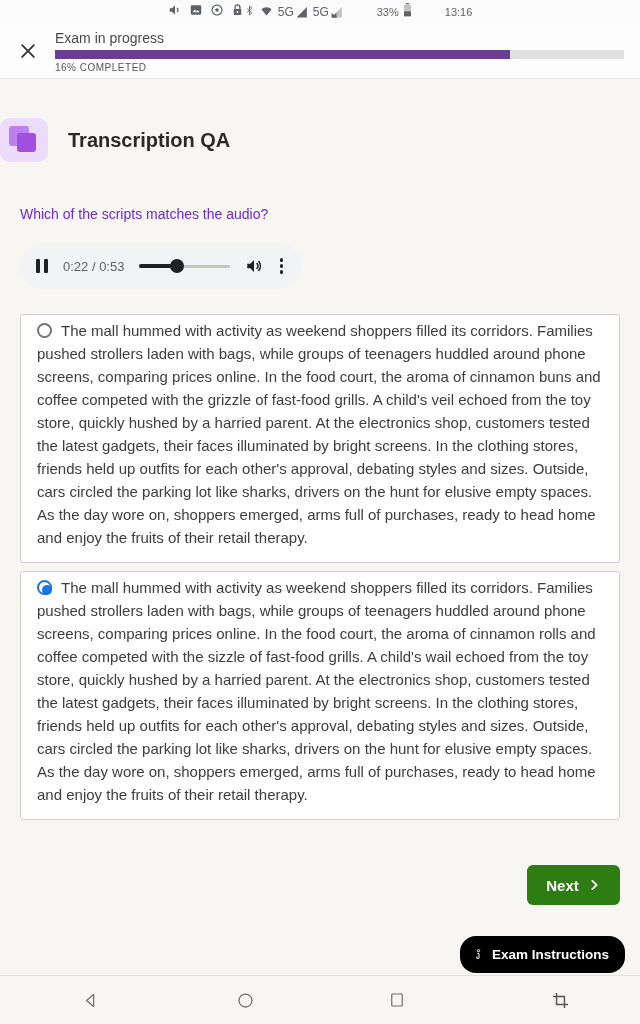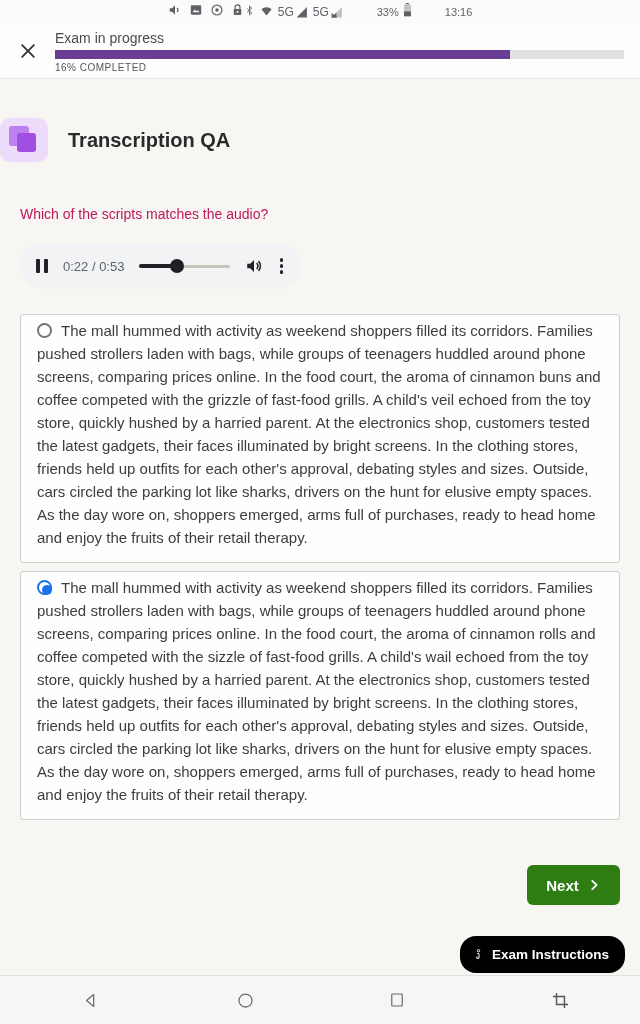--- a/index.html
+++ b/index.html
@@ -24,21 +24,21 @@
   .progress-fill { height:100%; background:#693d94; width:0%; }
   .progress-label { font-size:10px; color:#555; letter-spacing:0.5px; margin-top:3px; }
 
   
   .content { flex:1 1 auto; padding:0 20px; position:relative; }
   .title-row { margin:39px 0 0 -20px; display:flex; align-items:center; gap:20px; }
   .app-icon { width:48px; height:44px; background:#ecdbfb; border-radius:10px; position:relative; flex:0 0 auto; }
   .app-icon .sq-back { position:absolute; left:9px; top:8px; width:20px; height:20px; background:#bd80f0; border-radius:3px; }
   .app-icon .sq-front { position:absolute; left:17px; top:15px; width:19px; height:19px; background:#a04fe0; border-radius:3px; }
   .page-title { font-size:20px; font-weight:bold; color:#2a2a2a; }
-  .question { margin-top:44px; font-size:14px; color:#be185d; }
+  .question { margin-top:44px; font-size:14px; color:#6d28d9; }
 
   
   .audio-player { margin-top:21px; width:281px; height:46px; background:#f1f3f4; border-radius:23px; display:flex; align-items:center; padding:0 16px; gap:15px; }
   .pause-icon { display:flex; gap:4px; cursor:pointer; }
   .pause-icon i { display:block; width:4px; height:14px; background:#202124; border-radius:1px; }
   .time-display { font-size:13px; color:#5f6368; white-space:nowrap; }
   .slider { position:relative; flex:1; height:14px; cursor:pointer; }
   .slider .track { position:absolute; top:6px; left:0; right:0; height:3px; background:#c4c7ba; border-radius:2px; }
   .slider .fill { position:absolute; top:5px; left:0; height:4px; background:#202124; border-radius:2px; width:0%; }
   .slider .thumb { position:absolute; top:0; width:14px; height:14px; background:#202124; border-radius:50%; margin-left:-7px; }

